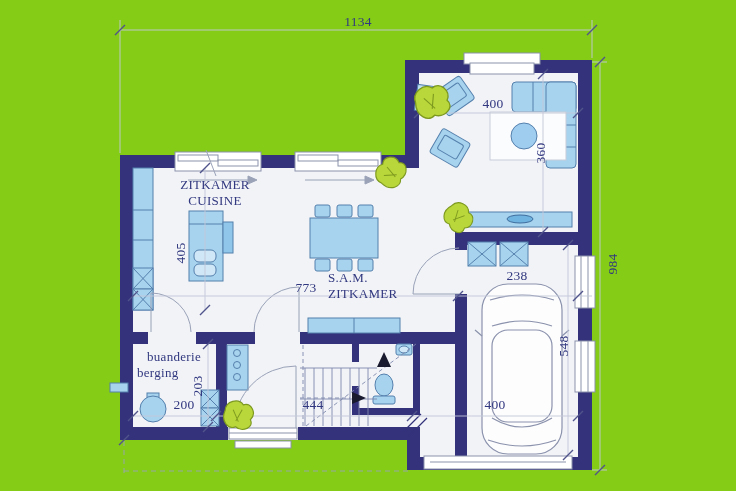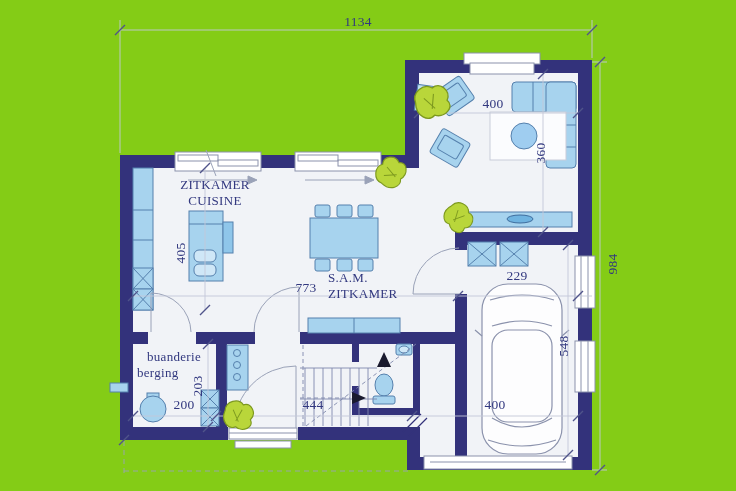--- a/index.html
+++ b/index.html
@@ -233,20 +233,20 @@
   <div class="lbl" style="left:328px;top:286px">ZITKAMER</div>
 
 
   <div class="lbl" style="left:147px;top:349px">buanderie</div>
   <div class="lbl" style="left:137px;top:365px">berging</div>
 
   <div class="lbl dim c" style="left:471px;top:96px;width:44px">400</div>
   <div class="lbl dim c v" style="left:521px;top:133px;width:40px;height:40px">360</div>
   <div class="lbl dim c v" style="left:161px;top:233px;width:40px;height:40px">405</div>
   <div class="lbl dim c" style="left:284px;top:280px;width:44px">773</div>
-  <div class="lbl dim c" style="left:495px;top:268px;width:44px">229</div>
+  <div class="lbl dim c" style="left:495px;top:268px;width:44px">238</div>
   <div class="lbl dim c v" style="left:544px;top:326px;width:40px;height:40px">548</div>
   <div class="lbl dim c" style="left:162px;top:397px;width:44px">200</div>
   <div class="lbl dim c v" style="left:178px;top:366px;width:40px;height:40px">203</div>
   <div class="lbl dim c" style="left:295px;top:397px;width:36px">444</div>
   <div class="lbl dim c" style="left:473px;top:397px;width:44px">400</div>
 
 </div>
 
 </body></html>

